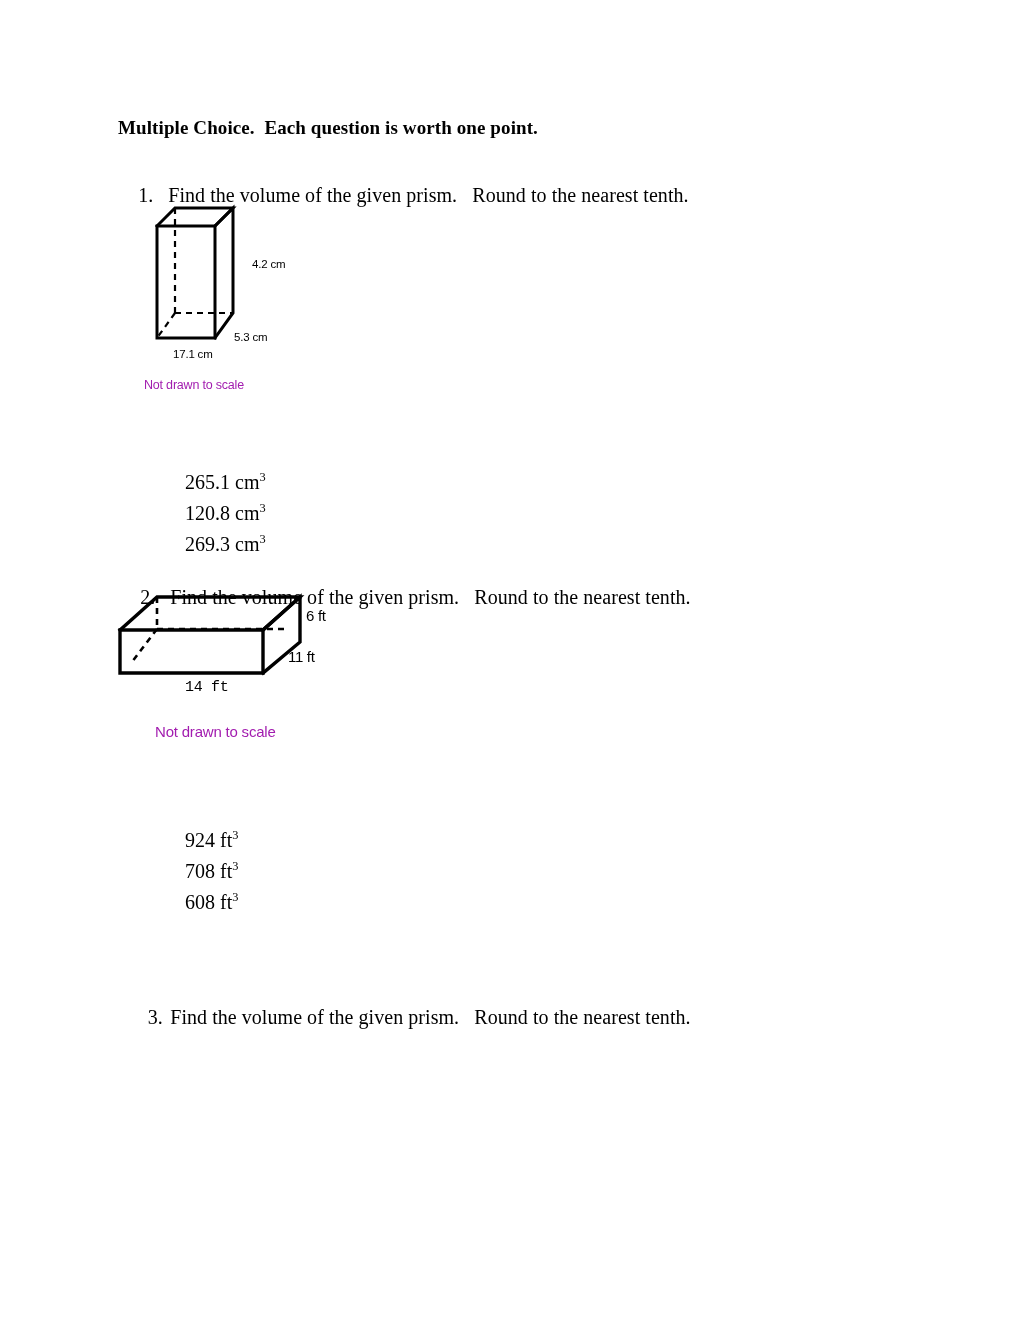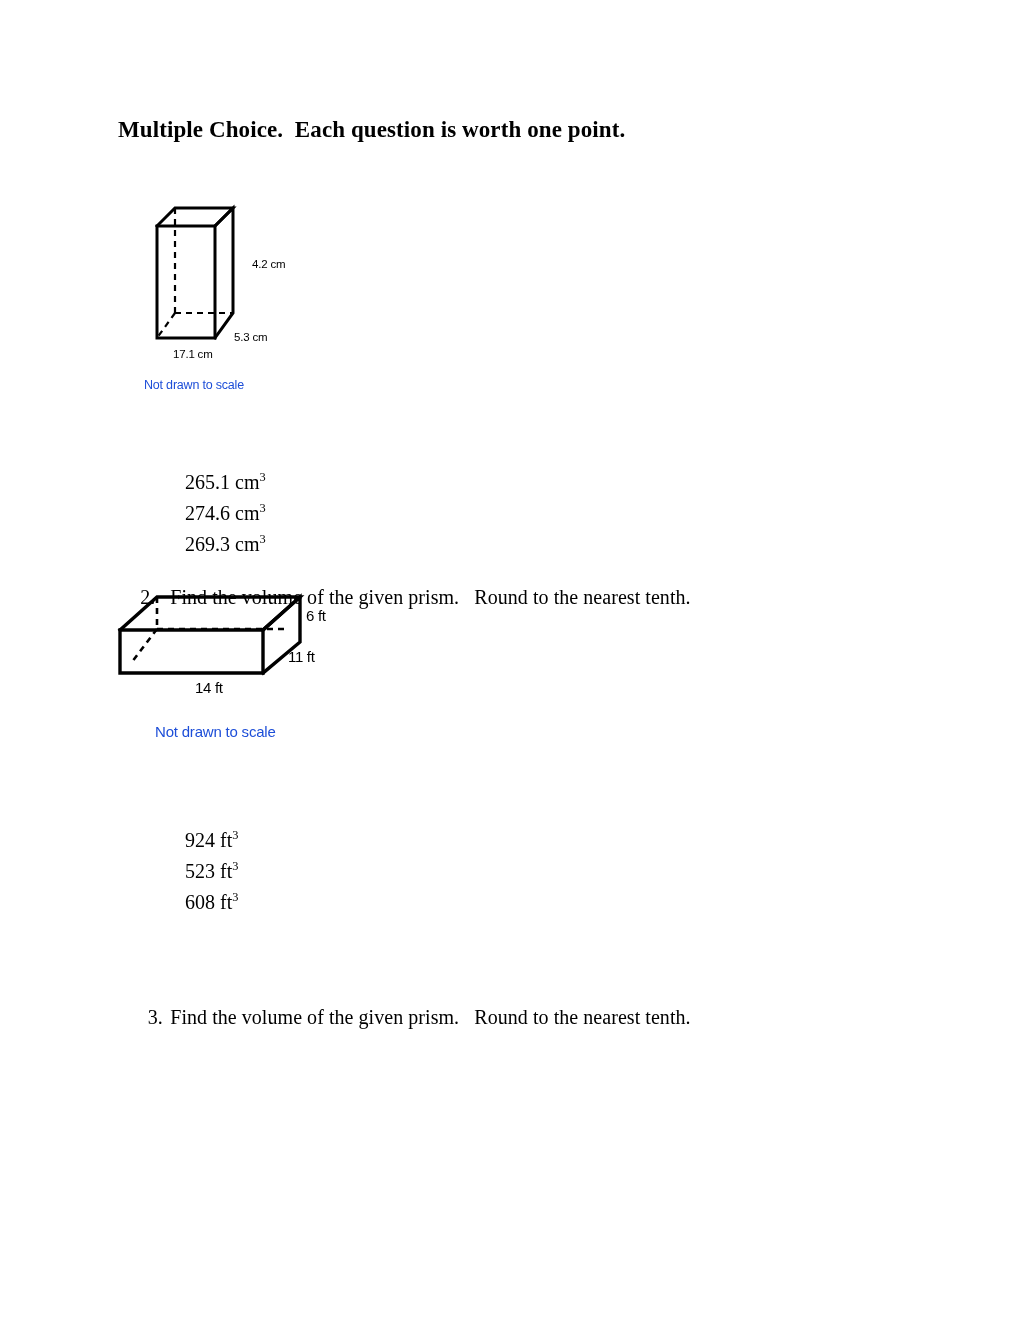--- a/index.html
+++ b/index.html
@@ -21,21 +21,21 @@
     inset: 0;
     width: 1020px;
     height: 1320px;
   }
 
   
   .heading {
     position: absolute;
     left: 118px;
     top: 117px;
-    font-size: 23px;
+    font-size: 19px;
     font-weight: bold;
     letter-spacing: 0.1px;
     white-space: pre;
   }
 
   .question {
     position: absolute;
     font-size: 20px;
     white-space: pre;
     letter-spacing: 0.05px;
@@ -73,21 +73,21 @@
   }
   .fig1 { left: 130px; top: 195px; }
   .fig2 { left: 110px; top: 585px; }
 
   .fig-caption {
     position: absolute;
     font-family: "Liberation Sans", "DejaVu Sans", sans-serif;
     font-size: 12.5px;
     letter-spacing: -0.2px;
     white-space: pre;
-    color: #1d4ed8;
+    color: #a21caf;
   }
   .cap1 { left: 144px; top: 378px; }
   .cap2 { left: 155px; top: 723px; }
 
   .dim-label {
     position: absolute;
     font-family: "Liberation Sans", "DejaVu Sans", sans-serif;
     font-size: 11.5px;
     letter-spacing: -0.2px;
     white-space: pre;
@@ -105,20 +105,23 @@
 
   svg { display: block; overflow: visible; }
 </style>
 </head>
 <body>
 
 <div class="page">
 
   <div class="heading">Multiple Choice.  Each question is worth one point.</div>
 
+  <div class="question q1">
+    <span class="q-num">1.</span><span>Find the volume of the given prism.   Round to the nearest tenth.</span>
+  </div>
 
   <div class="figure fig1">
     <svg width="130" height="160" viewBox="0 0 130 160">
 
       <g stroke="#000" stroke-width="2.2" fill="none" stroke-dasharray="6,5">
 
         <line x1="45" y1="13" x2="45" y2="118"></line>
 
         <line x1="45" y1="118" x2="103" y2="118"></line>
 
@@ -139,21 +142,21 @@
     <div class="dim-label p1-w" style="position:absolute;left:43px;top:153px;">17.1 cm</div>
   </div>
 
   <div class="fig-caption cap1">Not drawn to scale</div>
 
   <div class="choices c1">
     <div class="choice">
       <span>265.1</span><span> </span><span>cm</span><sup>3</sup>
     </div>
     <div class="choice">
-      <span>274.6</span><span> </span><span>cm</span><sup>3</sup>
+      <span>120.8</span><span> </span><span>cm</span><sup>3</sup>
     </div>
     <div class="choice">
       <span>269.3</span><span> </span><span>cm</span><sup>3</sup>
     </div>
   </div>
 
   <div class="question q2">
     <span class="q-num">2.</span><span>Find the volume of the given prism.   Round to the nearest tenth.</span>
   </div>
 
@@ -173,31 +176,31 @@
 
         <polygon points="10,45 153,45 153,88 10,88"></polygon>
 
         <polyline points="10,45 47,12 190,12 153,45"></polyline>
 
         <polyline points="153,45 190,12 190,57 153,88"></polyline>
       </g>
     </svg>
     <div class="dim-label big" style="position:absolute;left:196px;top:22px;">6 ft</div>
     <div class="dim-label big" style="position:absolute;left:178px;top:63px;">11 ft</div>
-    <div class="dim-label big" style="position:absolute;left:85px;top:94px;">14 ft</div>
+    <div class="dim-label big" style="position:absolute;left:75px;top:94px;font-family:Liberation Mono, monospace;">14 ft</div>
   </div>
 
   <div class="fig-caption cap2" style="font-size:15px;">Not drawn to scale</div>
 
   <div class="choices c2">
     <div class="choice">
       <span>924</span><span> </span><span>ft</span><sup>3</sup>
     </div>
     <div class="choice">
-      <span>523</span><span> </span><span>ft</span><sup>3</sup>
+      <span>708</span><span> </span><span>ft</span><sup>3</sup>
     </div>
     <div class="choice">
       <span>608</span><span> </span><span>ft</span><sup>3</sup>
     </div>
   </div>
 
   <div class="question q3">
     <span class="q-num">3.</span><span>Find the volume of the given prism.   Round to the nearest tenth.</span>
   </div>
 

